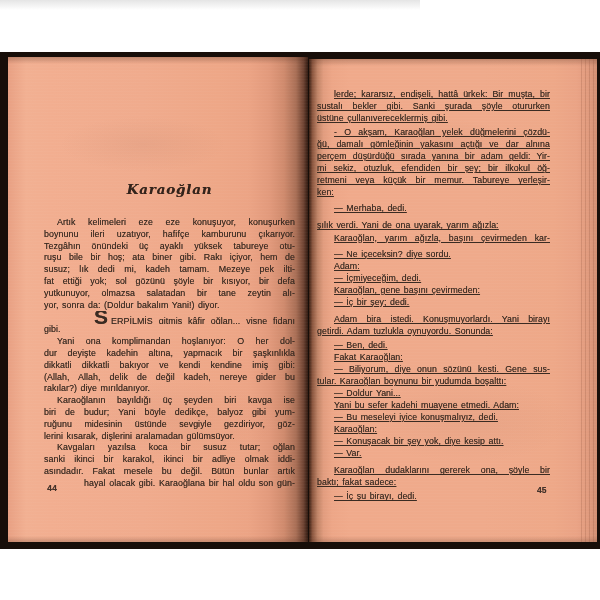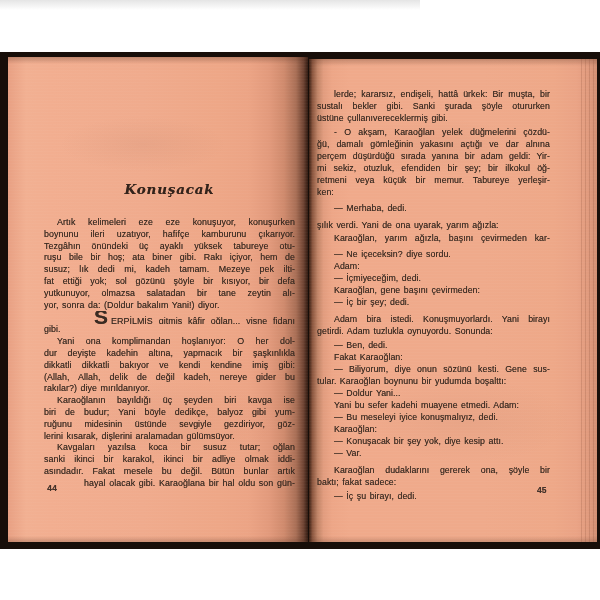--- a/index.html
+++ b/index.html
@@ -62,21 +62,21 @@
     font-family:"DejaVu Serif","Liberation Serif",serif;
     font-style:italic;font-weight:bold;font-size:13.5px;letter-spacing:.8px;
     text-align:center;color:#33231b;margin:0 0 20px 0;
   }
   .paragraph{margin:0;}
   .line{
     height:11.8px;line-height:11.8px;overflow:hidden;
     text-align:justify;text-align-last:justify;
     word-spacing:1px;letter-spacing:.05px;white-space:normal;
   }
-  .tb-right .line{height:12.05px;line-height:12.05px;}
+  .tb-right .line{height:12.05px;line-height:12.05px;text-decoration:underline;}
   .line.last{text-align-last:left;}
   .line.jlast{text-align-last:justify;padding-left:40px;}
   .tb-left .line.first{padding-left:13px;}
   .tb-right .line.first{padding-left:17px;}
   .tb-left .line.dropline{padding-left:50px;height:13px;}
   .cap{font-size:21px;font-weight:bold;margin-right:3px;letter-spacing:0;}
   .pagenum{
     position:absolute;font-size:8.5px;font-weight:bold;color:#43322a;
     text-shadow:0 0 .4px rgba(58,43,34,.6);
   }
@@ -87,21 +87,21 @@
 <body>
 
 <div class="top-smudge"></div>
 
 <div class="book">
   <div class="page page-left"></div>
   <div class="page page-right"></div>
 </div>
 
 <div class="textblock tb-left">
-  <div class="page-title">Konuşacak</div>
+  <div class="page-title">Karaoğlan</div>
   <div>
       <div class="paragraph">
         <div class="line first">Artık kelimeleri eze eze konuşuyor, konuşurken</div>
         <div class="line">boynunu ileri uzatıyor, hafifçe kamburunu çıkarıyor.</div>
         <div class="line">Tezgâhın önündeki üç ayaklı yüksek tabureye otu-</div>
         <div class="line">ruşu bile bir hoş; ata biner gibi. Rakı içiyor, hem de</div>
         <div class="line">susuz; lık dedi mi, kadeh tamam. Mezeye pek ilti-</div>
         <div class="line">fat ettiği yok; sol gözünü şöyle bir kısıyor, bir defa</div>
         <div class="line">yutkunuyor, olmazsa  salatadan bir tane zeytin alı-</div>
         <div class="line last">yor, sonra da: (Doldur bakalım Yani!) diyor.</div>

